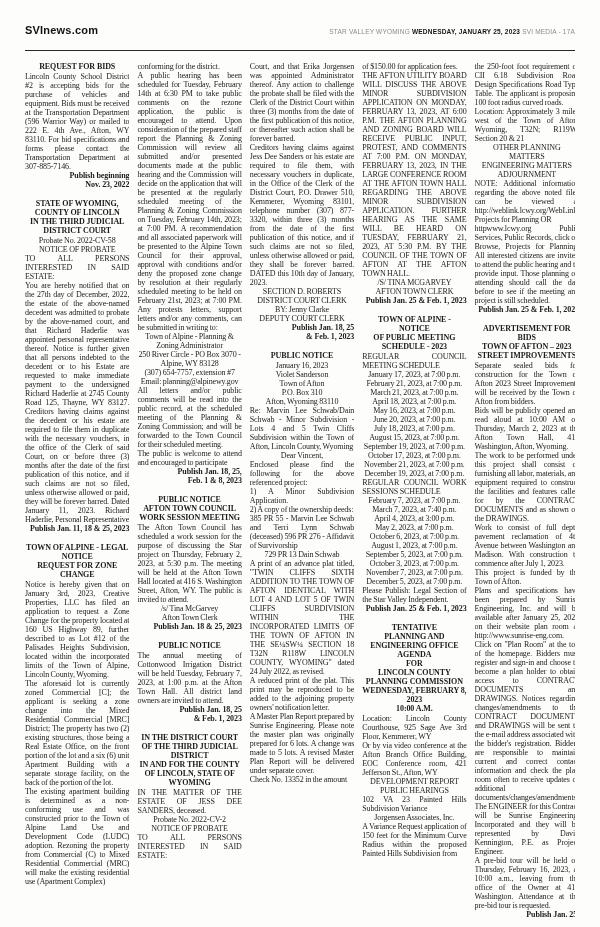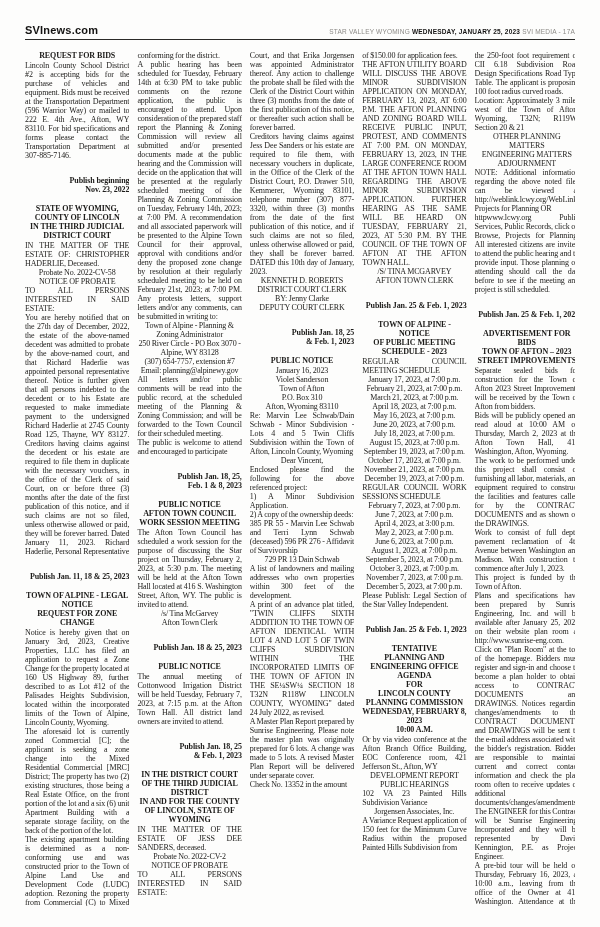--- a/index.html
+++ b/index.html
@@ -3,21 +3,21 @@
 <meta charset="utf-8">
 <style>
   html,body{margin:0;padding:0;}
   body{
     width:600px;height:927px;overflow:hidden;background:#fdfdfc;color:#1d1c1a;
     font-family:"Liberation Serif", serif;
   }
   .page{padding:24px 25px 0 25px;box-sizing:border-box;width:600px;height:927px;}
   .masthead{
     display:flex;justify-content:space-between;align-items:baseline;
-    border-bottom:1px solid #2b2a28;padding-bottom:3px;
+    border-bottom:1px solid #2b2a28;padding-bottom:14px;
   }
   .site{
     font-family:"Liberation Sans", sans-serif;font-weight:bold;font-size:11px;
     letter-spacing:.2px;color:#141312;
   }
   .mastinfo{
     font-family:"Liberation Sans", sans-serif;font-size:6.5px;color:#8d8b87;
     letter-spacing:.2px;white-space:nowrap;
   }
   .mastinfo .b{font-weight:bold;color:#161514;}
@@ -31,21 +31,21 @@
   .p{
     font-size:8px;line-height:9px;text-align:justify;
     letter-spacing:-0.12px;word-spacing:-0.3px;
   }
   .l{
     font-size:8px;line-height:9px;text-align:center;
     letter-spacing:-0.12px;word-spacing:-0.3px;
   }
   .pub{
     font-size:8px;line-height:9px;font-weight:bold;text-align:right;
-    white-space:pre-line;letter-spacing:-0.1px;margin-top:16px;
+    white-space:pre-line;letter-spacing:-0.1px;
   }
 </style>
 </head>
 <body>
 
 <div class="page">
   <div class="masthead">
     <span class="site">SVInews.com</span>
     <span class="mastinfo"><span>STAR VALLEY WYOMING</span> <span class="b">WEDNESDAY, JANUARY 25, 2023</span> <span>SVI MEDIA - 17A</span></span>
   </div>
@@ -55,21 +55,20 @@
           <div class="h">REQUEST FOR BIDS</div>
           <div class="p">Lincoln County School District #2 is accepting bids for the purchase of vehicles and equipment. Bids must be received at the Transportation Department (596 Warrior Way) or mailed to 222 E. 4th Ave., Afton, WY 83110. For bid specifications and forms please contact the Transportation Department at 307-885-7146.</div>
           <div class="pub">Publish beginning
 Nov. 23, 2022</div>
         </div>
         <div class="block">
           <div class="h">STATE OF WYOMING,
 COUNTY OF LINCOLN
 IN THE THIRD JUDICIAL
 DISTRICT COURT</div>
-          <div class="p">IN THE MATTER OF THE ESTATE OF: CHRISTOPHER HADERLIE, Deceased.</div>
           <div class="l">Probate No. 2022-CV-58</div>
           <div class="l">NOTICE OF PROBATE</div>
           <div class="p">TO ALL PERSONS INTERESTED IN SAID ESTATE:</div>
           <div class="p">You are hereby notified that on the 27th day of December, 2022, the estate of the above-named decedent was admitted to probate by the above-named court, and that Richard Haderlie was appointed personal representative thereof. Notice is further given that all persons indebted to the decedent or to his Estate are requested to make immediate payment to the undersigned Richard Haderlie at 2745 County Road 125, Thayne, WY 83127. Creditors having claims against the decedent or his estate are required to file them in duplicate with the necessary vouchers, in the office of the Clerk of said Court, on or before three (3) months after the date of the first publication of this notice, and if such claims are not so filed, unless otherwise allowed or paid, they will be forever barred. Dated January 11, 2023. Richard Haderlie, Personal Representative</div>
           <div class="pub">Publish Jan. 11, 18 &amp; 25, 2023</div>
         </div>
         <div class="block">
           <div class="h">TOWN OF ALPINE - LEGAL
 NOTICE
 REQUEST FOR ZONE
@@ -96,64 +95,64 @@
           <div class="h">PUBLIC NOTICE
 AFTON TOWN COUNCIL
 WORK SESSION MEETING</div>
           <div class="p">The Afton Town Council has scheduled a work session for the purpose of discussing the Star project on Thursday, February 2, 2023, at 5:30 p.m. The meeting will be held at the Afton Town Hall located at 416 S. Washington Street, Afton, WY. The public is invited to attend.</div>
           <div class="l">/s/ Tina McGarvey</div>
           <div class="l">Afton Town Clerk</div>
           <div class="pub">Publish Jan. 18 &amp; 25, 2023</div>
         </div>
         <div class="block">
           <div class="h">PUBLIC NOTICE</div>
-          <div class="p">The annual meeting of Cottonwood Irrigation District will be held Tuesday, February 7, 2023, at 7:15 p.m. at the Afton Town Hall.  All district land owners are invited to attend.</div>
+          <div class="p">The annual meeting of Cottonwood Irrigation District will be held Tuesday, February 7, 2023, at 1:00 p.m. at the Afton Town Hall.  All district land owners are invited to attend.</div>
           <div class="pub">Publish Jan. 18, 25
 &amp; Feb. 1, 2023</div>
         </div>
         <div class="block">
           <div class="h">IN THE DISTRICT COURT
 OF THE THIRD JUDICIAL
 DISTRICT
 IN AND FOR THE COUNTY
 OF LINCOLN, STATE OF
 WYOMING</div>
           <div class="p">IN THE MATTER OF THE ESTATE OF JESS DEE SANDERS, deceased.</div>
           <div class="l">Probate No. 2022-CV-2</div>
           <div class="l">NOTICE OF PROBATE</div>
           <div class="p">TO ALL PERSONS INTERESTED IN SAID ESTATE:</div>
         </div>
       </div>
       <div class="col">
         <div class="block">
           <div class="p">Court, and that Erika Jorgensen was appointed Administrator thereof.  Any action to challenge the probate shall be filed with the Clerk of the District Court within three (3) months from the date of the first publication of this notice, or thereafter such action shall be forever barred.</div>
           <div class="p">Creditors having claims against Jess Dee Sanders or his estate are required to file them, with necessary vouchers in duplicate, in the Office of the Clerk of the District Court, P.O. Drawer 510, Kemmerer, Wyoming 83101, telephone number (307) 877-3320, within three (3) months from the date of the first publication of this notice, and if such claims are not so filed, unless otherwise allowed or paid, they shall be forever barred. DATED this 10th day of January, 2023.</div>
-          <div class="l">KENNETH D. ROBERTS</div>
+          <div class="l">SECTION D. ROBERTS</div>
           <div class="l">DISTRICT COURT CLERK</div>
           <div class="l">BY: Jenny Clarke</div>
           <div class="l">DEPUTY COURT CLERK</div>
           <div class="pub">Publish Jan. 18, 25
 &amp; Feb. 1, 2023</div>
         </div>
         <div class="block">
           <div class="h">PUBLIC NOTICE</div>
           <div class="l">January 16, 2023</div>
           <div class="l">Violet Sanderson</div>
           <div class="l">Town of Afton</div>
           <div class="l">P.O. Box 310</div>
           <div class="l">Afton, Wyoming 83110</div>
           <div class="p">Re:  Marvin Lee Schwab/Dain Schwab - Minor Subdivision - Lots 4 and 5 Twin Cliffs Subdivision within the Town of Afton, Lincoln County, Wyoming</div>
           <div class="l">Dear Vincent,</div>
           <div class="p">Enclosed please find the following for the above referenced project:</div>
           <div class="p">1)  A Minor Subdivision Application.</div>
           <div class="p">2)  A copy of the ownership deeds:</div>
           <div class="p">385 PR 55 - Marvin Lee Schwab and Terri Lynn Schwab (deceased) 596 PR 276 - Affidavit of Survivorship</div>
           <div class="l">729 PR 13   Dain Schwab</div>
-          <div class="p">A list of landowners and mailing addresses who own properties within 300 feet of the development.</div>
           <div class="p">A print of an advance plat titled, "TWIN CLIFFS SIXTH ADDITION TO THE TOWN OF AFTON IDENTICAL WITH LOT 4 AND LOT 5 OF TWIN CLIFFS SUBDIVISION WITHIN THE INCORPORATED LIMITS OF THE TOWN OF AFTON IN THE SE¼SW¼ SECTION 18 T32N R118W LINCOLN COUNTY, WYOMING" dated 24 July 2022, as revised.</div>
+          <div class="p">A reduced print of the plat.  This print may be reproduced to be added to the adjoining property owners' notification letter.</div>
           <div class="p">A Master Plan Report prepared by Sunrise Engineering.  Please note the master plan was originally prepared for 6 lots. A change was made to 5 lots. A revised Master Plan Report will be delivered under separate cover.</div>
           <div class="p">Check No. 13352 in the amount</div>
         </div>
       </div>
       <div class="col">
         <div class="block">
           <div class="p">of $150.00 for application fees.</div>
           <div class="p">THE AFTON UTILITY BOARD WILL DISCUSS THE ABOVE MINOR SUBDIVISION APPLICATION ON MONDAY, FEBRUARY 13, 2023, AT 6:00 P.M. THE AFTON PLANNING AND ZONING BOARD WILL RECEIVE PUBLIC INPUT, PROTEST, AND COMMENTS AT 7:00 P.M. ON MONDAY, FEBRUARY 13, 2023, IN THE LARGE CONFERENCE ROOM AT THE AFTON TOWN HALL REGARDING THE ABOVE MINOR SUBDIVISION APPLICATION. FURTHER HEARING AS THE SAME WILL BE HEARD ON TUESDAY, FEBRUARY 21, 2023, AT 5:30 P.M. BY THE COUNCIL OF THE TOWN OF AFTON AT THE AFTON TOWN HALL.</div>
           <div class="l">/S/ TINA MCGARVEY</div>
           <div class="l">AFTON TOWN CLERK</div>
@@ -171,43 +170,44 @@
           <div class="l">May 16, 2023, at 7:00 p.m.</div>
           <div class="l">June 20, 2023, at 7:00 p.m.</div>
           <div class="l">July 18, 2023, at 7:00 p.m.</div>
           <div class="l">August 15, 2023, at 7:00 p.m.</div>
           <div class="l">September 19, 2023, at 7:00 p.m.</div>
           <div class="l">October 17, 2023, at 7:00 p.m.</div>
           <div class="l">November 21, 2023, at 7:00 p.m.</div>
           <div class="l">December 19, 2023, at 7:00 p.m.</div>
           <div class="p">REGULAR COUNCIL WORK SESSIONS SCHEDULE</div>
           <div class="l">February 7, 2023, at 7:00 p.m.</div>
-          <div class="l">June 7, 2023, at 7:00 p.m.</div>
+          <div class="l">March 7, 2023, at 7:40 p.m.</div>
           <div class="l">April 4, 2023, at 3:00 p.m.</div>
           <div class="l">May 2, 2023, at 7:00 p.m.</div>
-          <div class="l">June 6, 2023, at 7:00 p.m.</div>
+          <div class="l">October 6, 2023, at 7:00 p.m.</div>
           <div class="l">August 1, 2023, at 7:00 p.m.</div>
           <div class="l">September 5, 2023, at 7:00 p.m.</div>
           <div class="l">October 3, 2023, at 7:00 p.m.</div>
           <div class="l">November 7, 2023, at 7:00 p.m.</div>
           <div class="l">December 5, 2023, at 7:00 p.m.</div>
           <div class="p">Please Publish: Legal Section of the Star Valley Independent.</div>
           <div class="pub">Publish Jan. 25 &amp; Feb. 1, 2023</div>
         </div>
         <div class="block">
           <div class="h">TENTATIVE
 PLANNING AND
 ENGINEERING OFFICE
 AGENDA
 FOR
 LINCOLN COUNTY
 PLANNING COMMISSION
 WEDNESDAY, FEBRUARY 8,
 2023
 10:00 A.M.</div>
+          <div class="p">Location: Lincoln County Courthouse, 925 Sage Ave 3rd Floor, Kemmerer, WY</div>
           <div class="p">Or by via video conference at the Afton Branch Office Building, EOC Conference room, 421 Jefferson St., Afton, WY</div>
           <div class="l">DEVELOPMENT REPORT</div>
           <div class="l">PUBLIC HEARINGS</div>
           <div class="p">102 VA 23 Painted Hills Subdivision Variance</div>
           <div class="l">Jorgensen Associates, Inc.</div>
           <div class="p">A Variance Request application of 150 feet for the Minimum Curve Radius within the proposed Painted Hills Subdivision from</div>
         </div>
       </div>
       <div class="col">
         <div class="block">

